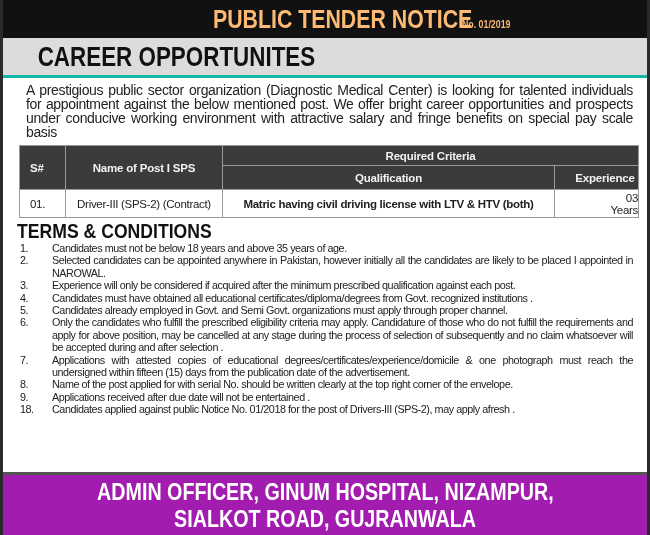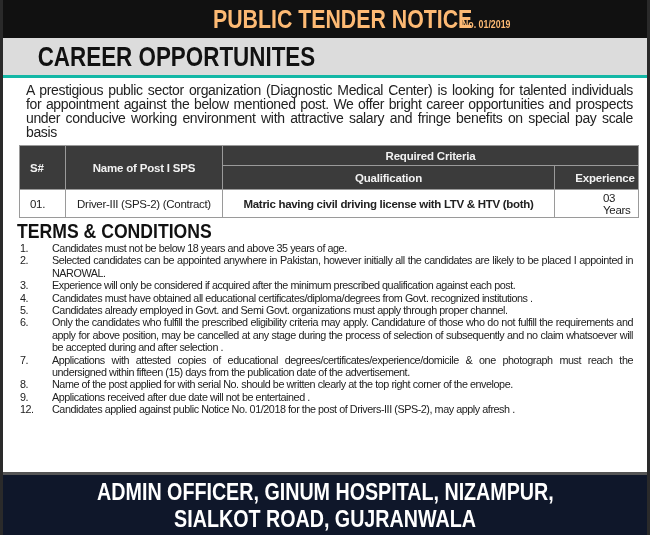--- a/index.html
+++ b/index.html
@@ -76,21 +76,21 @@
       letter-spacing: -0.3px;
     }
     .th-sno { width: 46px; height: 44px; text-align: left; padding-left: 10px; }
     .th-name { width: 157px; }
     .th-crit { height: 20px; }
     .th-qual { width: 332px; height: 24px; margin-left: 42px; }
     .th-exp { height: 24px; padding-left: 17px; }
     .td-sno { padding-left: 10px; }
     .td-name { text-align: center; }
     .td-qual { text-align: center; font-weight: bold; }
-    .td-exp { text-align: left; padding-left: 48px; }
+    .td-exp { text-align: right; padding-left: 48px; }
     .terms-title {
       padding: 2px 0 0 16px;
       font-weight: bold;
       font-size: 20px;
       color: #111;
       transform: scaleX(0.88);
       transform-origin: left center;
       line-height: 22px;
     }
     ol.terms {
@@ -108,21 +108,21 @@
       width: 32px; flex: 0 0 32px;
     }
     ol.terms li .txt {
       flex: 1; text-align: justify;
     }
     ol.terms li .txt b { font-weight: bold; }
     .bottom-banner {
       position: absolute;
       left: 0; right: 0; bottom: 0;
       height: 60px;
-      background: #0f172a;
+      background: #a21caf;
       color: #fff;
       display: flex; flex-direction: column;
       align-items: center; justify-content: center;
     }
     .bottom-banner .line {
       font-weight: bold;
       font-size: 24px;
       line-height: 27px;
       transform: scaleX(0.82);
       display: inline-block;
@@ -206,21 +206,21 @@
       </li>
     <li>
         <span class="num">8.</span>
         <span class="txt">Name of the post applied for with serial No. should be written clearly at the top right corner of the envelope.</span>
       </li>
     <li>
         <span class="num">9.</span>
         <span class="txt">Applications received after due date will not be entertained .</span>
       </li>
     <li>
-        <span class="num">12.</span>
+        <span class="num">18.</span>
         <span class="txt">Candidates applied against public Notice No. 01/2018 for the post of Drivers-III (SPS-2), may apply afresh .</span>
       </li>
   </ol>
 
   <div class="sep"></div>
   <div class="bottom-banner">
     <span class="line">ADMIN OFFICER, GINUM HOSPITAL, NIZAMPUR,</span>
     <span class="line">SIALKOT ROAD, GUJRANWALA</span>
   </div>
 </div>

